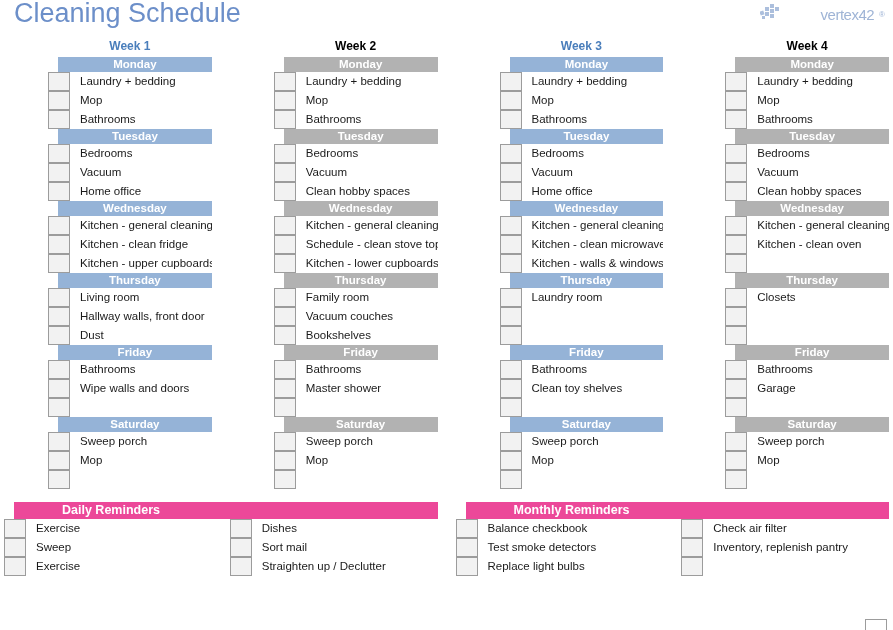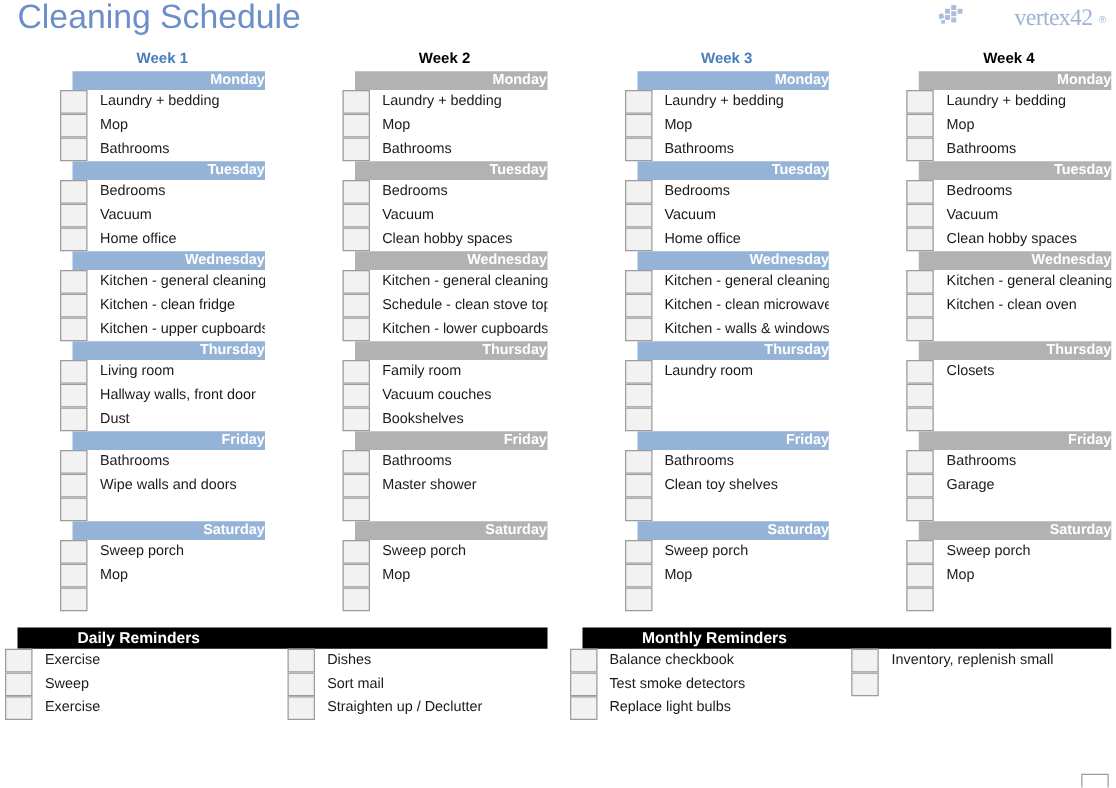--- a/index.html
+++ b/index.html
@@ -38,23 +38,23 @@
     top: 4px;
     display: flex;
     align-items: center;
     gap: 5px;
     opacity: 0.82;
   }
   .brand-mark {
     display: block;
   }
   .brand-text {
-    font-size: 19px;
+    font-size: 15px;
     color: #8aa4cd;
-    font-family: Liberation Serif, serif;
+    font-family: Liberation Sans, sans-serif;
     letter-spacing: -0.5px;
     margin-left: 32px;
   }
   .brand-sup {
     font-size: 8px;
     color: #8aa4cd;
     vertical-align: super;
   }
 
   
@@ -72,21 +72,21 @@
   .week-title {
     text-align: center;
     font-size: 12px;
     font-weight: bold;
     padding: 1px 0 4px 0;
   }
   .week-title.blue  { color: #4a7ebb; }
   .week-title.gray  { color: #000000; }
 
   .day-head {
-    text-align: right;
+    text-align: center;
     font-size: 11.5px;
     font-weight: bold;
     color: #ffffff;
     height: 15px;
     line-height: 15px;
     margin-left: 10px;
   }
   .day-head.blue { background: #95b3d7; }
   .day-head.gray { background: #b2b2b2; }
 
@@ -121,21 +121,21 @@
     padding: 0 4px;
     gap: 18px;
     margin-top: 13px;
     align-items: flex-start;
   }
   .reminder-group {
     flex: 1 1 0;
     min-width: 0;
   }
   .reminder-head {
-    background: #000000;
+    background: #ec4899;
     color: #ffffff;
     font-size: 12.5px;
     font-weight: bold;
     height: 17px;
     line-height: 17px;
     padding-left: 48px;
     margin-left: 10px;
     white-space: nowrap;
   }
   .reminder-body {
@@ -607,21 +607,25 @@
             <div class="task-text">Test smoke detectors</div>
           </div>
           <div class="task-row">
             <div class="checkbox"></div>
             <div class="task-text">Replace light bulbs</div>
           </div>
         </div>
         <div class="reminder-col">
           <div class="task-row">
             <div class="checkbox"></div>
-            <div class="task-text">Inventory, replenish small</div>
+            <div class="task-text">Check air filter</div>
+          </div>
+          <div class="task-row">
+            <div class="checkbox"></div>
+            <div class="task-text">Inventory, replenish pantry</div>
           </div>
           <div class="task-row">
             <div class="checkbox"></div>
             <div class="task-text"></div>
           </div>
         </div>
       </div>
     </div>
   </div>
 

